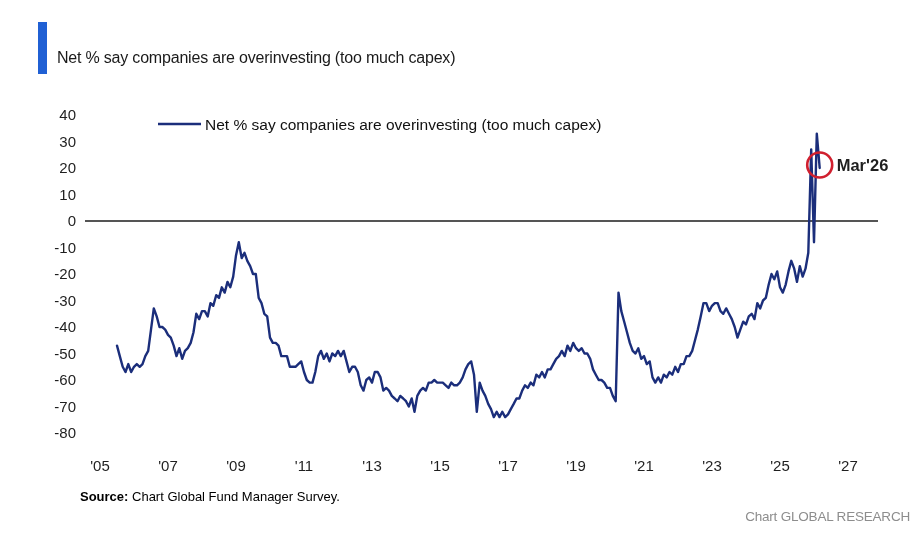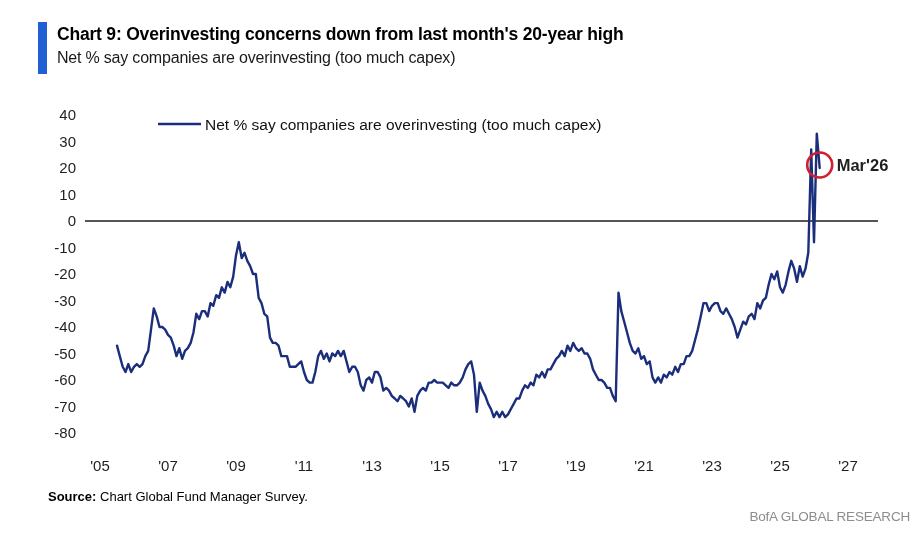--- a/index.html
+++ b/index.html
@@ -14,33 +14,32 @@
   }
   .chart-subtitle{
     position:absolute;left:57px;top:49px;width:820px;
     font-size:16px;font-weight:normal;color:#1a1a1a;letter-spacing:-0.2px;
   }
   svg.chart-canvas{position:absolute;left:0;top:0;}
   svg text{font-family:"Liberation Sans",sans-serif;fill:#1f1f1f;font-size:15px;}
   svg text.legend-text{font-size:15.5px;fill:#111;}
   svg text.annot-text{font-size:16.5px;font-weight:bold;}
   .source-line{position:absolute;left:48px;top:489px;font-size:13px;color:#000;}
-  .source-label{font-weight:bold;}
+  .source-label{font-weight:bold;margin-left:32px;}
   .branding{
     position:absolute;right:14px;top:509px;font-size:13.5px;color:#8d8d8d;
     letter-spacing:-0.2px;
   }
 </style>
 </head>
 <body>
 
 <div class="page">
 
   <div class="accent-bar"></div>
-  <div class="chart-title">Chart 9: Overinvesting concerns down from last month's 20-year high</div>
   <div class="chart-subtitle">Net % say companies are overinvesting (too much capex)</div>
 
   <svg class="chart-canvas" width="924" height="556" viewBox="0 0 924 556">
     <g>
         <text x="76" y="120.2" text-anchor="end">40</text>
         <text x="76" y="146.7" text-anchor="end">30</text>
         <text x="76" y="173.2" text-anchor="end">20</text>
         <text x="76" y="199.7" text-anchor="end">10</text>
         <text x="76" y="226.2" text-anchor="end">0</text>
         <text x="76" y="252.7" text-anchor="end">-10</text>
@@ -73,15 +72,15 @@
       <text class="legend-text" x="205" y="129.5">Net % say companies are overinvesting (too much capex)</text>
     </g>
     <g>
       <circle r="12.5" fill="none" stroke="#d0202f" stroke-width="2.6" cx="819.7" cy="165.0"></circle>
       <text class="annot-text" fill="#d0202f" x="836.7" y="170.5">Mar'26</text>
     </g>
   </svg>
 
   <div class="source-line"><span class="source-label">Source:</span><span> Chart Global Fund Manager Survey.</span></div>
 
-  <div class="branding">BofA GLOBAL RESEARCH</div>
+  <div class="branding">Chart GLOBAL RESEARCH</div>
 
 </div>
 
 </body></html>

